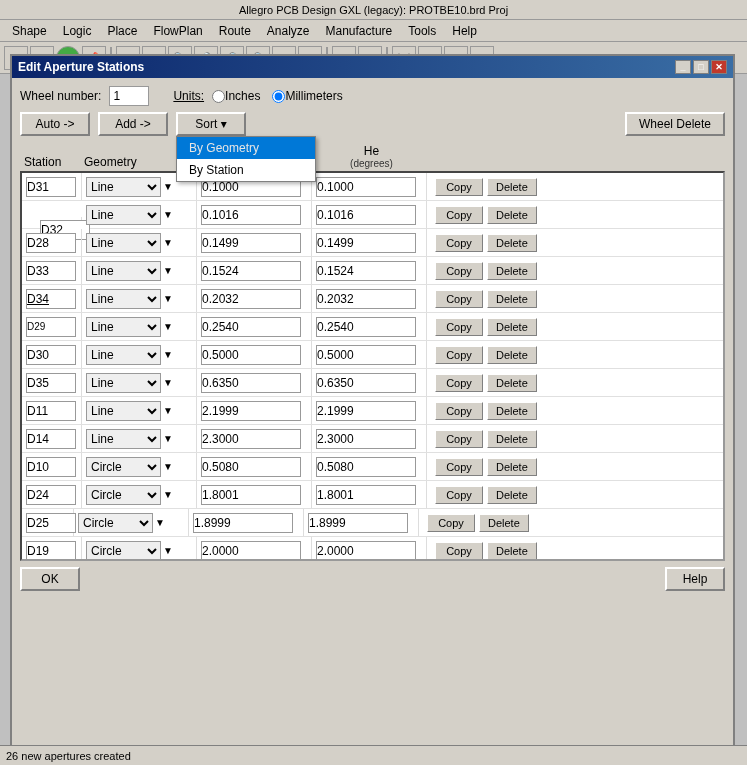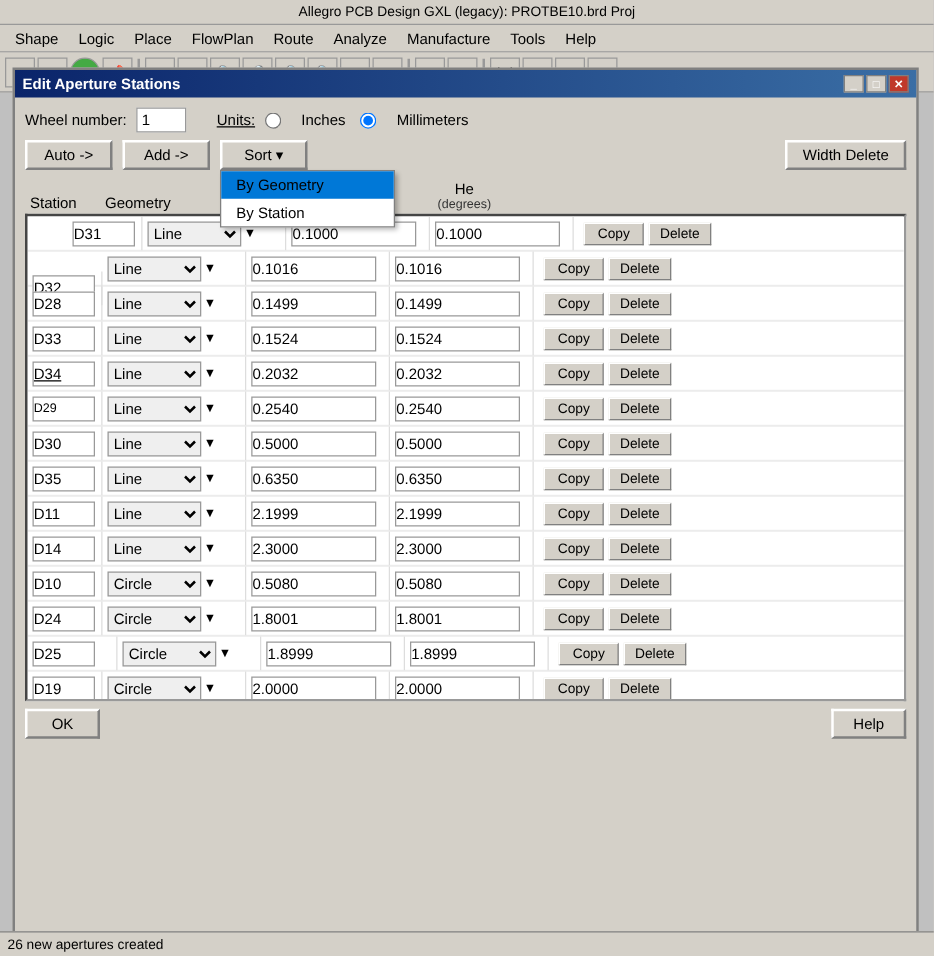--- a/index.html
+++ b/index.html
@@ -89,21 +89,21 @@
       font-size: 9px;
       display: flex;
       align-items: center;
       justify-content: center;
     }
     .dialog-title-btn.close { background: #c0392b; color: white; }
     .dialog-body { padding: 8px; }
     .row { display: flex; align-items: center; margin-bottom: 6px; gap: 8px; }
     .label { font-size: 12px; }
     .radio-group { display: flex; align-items: center; gap: 12px; }
-    .radio-option { display: flex; align-items: center; gap: 16px; cursor: pointer; }
+    .radio-option { display: flex; align-items: center; gap: 0; cursor: pointer; }
     .btn {
       background: #d4d0c8;
       border: 2px solid;
       border-color: #ffffff #808080 #808080 #ffffff;
       padding: 3px 12px;
       cursor: pointer;
       font-size: 12px;
       min-width: 70px;
       text-align: center;
     }
@@ -119,21 +119,21 @@
       border: 1px solid #808080;
       z-index: 100;
       min-width: 140px;
       box-shadow: 2px 2px 4px rgba(0,0,0,0.3);
     }
     .dropdown-item {
       padding: 4px 12px;
       cursor: pointer;
       font-size: 12px;
     }
-    .dropdown-item.selected { background: #0078d7; color: #000000; }
+    .dropdown-item.selected { background: #0078d7; color: #e5e5e5; }
     .col-header-text { font-size: 12px; font-weight: normal; }
     .col-subtext { font-size: 10px; color: #333; }
     .table-row {
       display: flex;
       align-items: center;
       border-bottom: 1px solid #e0e0e0;
       height: 28px;
       background: white;
     }
     .cell { display: flex; align-items: center; padding: 2px 4px; height: 100%; border-right: 1px solid #ddd; }
@@ -265,38 +265,38 @@
       <button class="btn">Auto -&gt;</button>
       <button class="btn">Add -&gt;</button>
       <div class="sort-dropdown">
         <button class="btn">Sort ▾</button>
         <div class="dropdown-menu">
           <div class="dropdown-item selected">By Geometry</div>
           <div class="dropdown-item">By Station</div>
         </div>
       </div>
       <div style="flex:1;"></div>
-      <button class="btn">Width Delete</button>
+      <button class="btn">Wheel Delete</button>
     </div>
 
     <div class="header-row">
       <div style="width:60px;" class="col-header-text">Station</div>
       <div style="width:115px;" class="col-header-text">Geometry</div>
       <div style="width:115px; text-align:center;">
         <div class="col-header-text">Width</div>
         <div class="col-subtext">(or flash name)</div>
       </div>
       <div style="width:115px; text-align:center;">
         <div class="col-header-text">He</div>
         <div class="col-subtext">(degrees)</div>
       </div>
     </div>
 
     <div class="inner-table" style="border: 2px inset #999; background:white; overflow-y:scroll; height:390px;">
-    <div class="table-row" style="display: flex; align-items: center; border-bottom: 1px solid rgb(224, 224, 224); height: 28px; padding-left: 32px;">
+    <div class="table-row" style="display: flex; align-items: center; border-bottom: 1px solid rgb(224, 224, 224); height: 28px;">
       <div class="cell cell-station" style="width:60px;padding:2px 4px;border-right:1px solid #ddd;">
         <input type="text" value="D31" style="width: 50px; border: 1px solid rgb(153, 153, 153); font-size: 12px; height: 20px;">
       </div>
       <div class="cell cell-geometry" style="width:115px;padding:2px 4px;border-right:1px solid #ddd;display:flex;align-items:center;gap:2px;">
         <select style="width:75px;border:1px solid #999;font-size:12px;height:20px;">
           <option selected="">Line</option>
           <option>Circle</option>
           <option>Rectangle</option>
           <option>Square</option>
           <option>Oblong</option>
@@ -308,21 +308,21 @@
       </div>
       <div class="cell cell-height" style="width:115px;padding:2px 4px;border-right:1px solid #ddd;">
         <input type="text" value="0.1000" style="width: 100px; border: 1px solid rgb(153, 153, 153); font-size: 12px; height: 20px;">
       </div>
       <div class="cell-actions" style="flex:1;display:flex;align-items:center;gap:4px;padding:2px 8px;">
         <button class="small-btn">Copy</button>
         <button class="small-btn">Delete</button>
       </div>
     </div>
         <div class="table-row" style="display: flex; align-items: center; border-bottom: 1px solid rgb(224, 224, 224); height: 28px;">
-      <div class="cell cell-station" style="width:60px;padding:2px 4px;border-right:1px solid #ddd;margin-top:31px;">
+      <div class="cell cell-station" style="width:60px;padding:2px 18px;border-right:1px solid #ddd;margin-top:31px;">
         <input type="text" value="D32" style="width: 50px; border: 1px solid rgb(153, 153, 153); font-size: 12px; height: 20px;">
       </div>
       <div class="cell cell-geometry" style="width:115px;padding:2px 4px;border-right:1px solid #ddd;display:flex;align-items:center;gap:2px;">
         <select style="width:75px;border:1px solid #999;font-size:12px;height:20px;">
           <option selected="">Line</option>
           <option>Circle</option>
           <option>Rectangle</option>
           <option>Square</option>
           <option>Oblong</option>
         </select>
@@ -583,21 +583,21 @@
       </div>
       <div class="cell cell-height" style="width:115px;padding:2px 4px;border-right:1px solid #ddd;">
         <input type="text" value="1.8001" style="width: 100px; border: 1px solid rgb(153, 153, 153); font-size: 12px; height: 20px;">
       </div>
       <div class="cell-actions" style="flex:1;display:flex;align-items:center;gap:4px;padding:2px 8px;">
         <button class="small-btn">Copy</button>
         <button class="small-btn">Delete</button>
       </div>
     </div>
         <div class="table-row" style="display: flex; align-items: center; border-bottom: 1px solid rgb(224, 224, 224); height: 28px;">
-      <div class="cell cell-station" style="width:72px;padding:2px 4px;border-right:1px solid #ddd;">
+      <div class="cell cell-station" style="width:52px;padding:2px 4px;border-right:1px solid #ddd;">
         <input type="text" value="D25" style="width: 50px; border: 1px solid rgb(153, 153, 153); font-size: 12px; height: 20px;">
       </div>
       <div class="cell cell-geometry" style="width:115px;padding:2px 4px;border-right:1px solid #ddd;display:flex;align-items:center;gap:2px;">
         <select style="width:75px;border:1px solid #999;font-size:12px;height:20px;">
           <option>Line</option>
           <option selected="">Circle</option>
           <option>Rectangle</option>
           <option>Square</option>
           <option>Oblong</option>
         </select>

